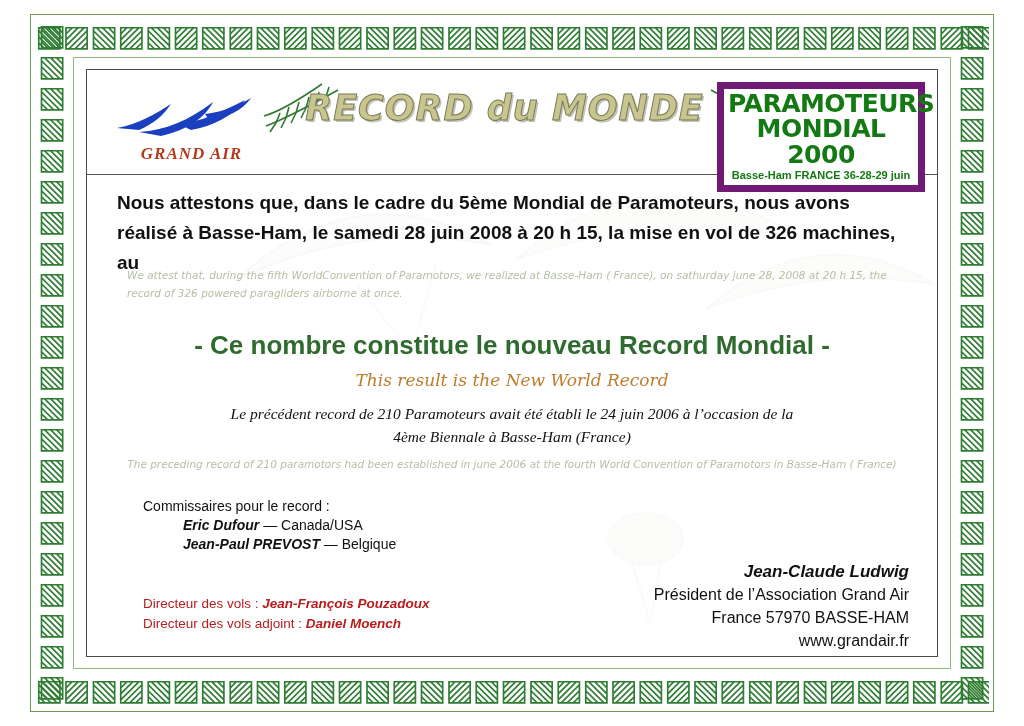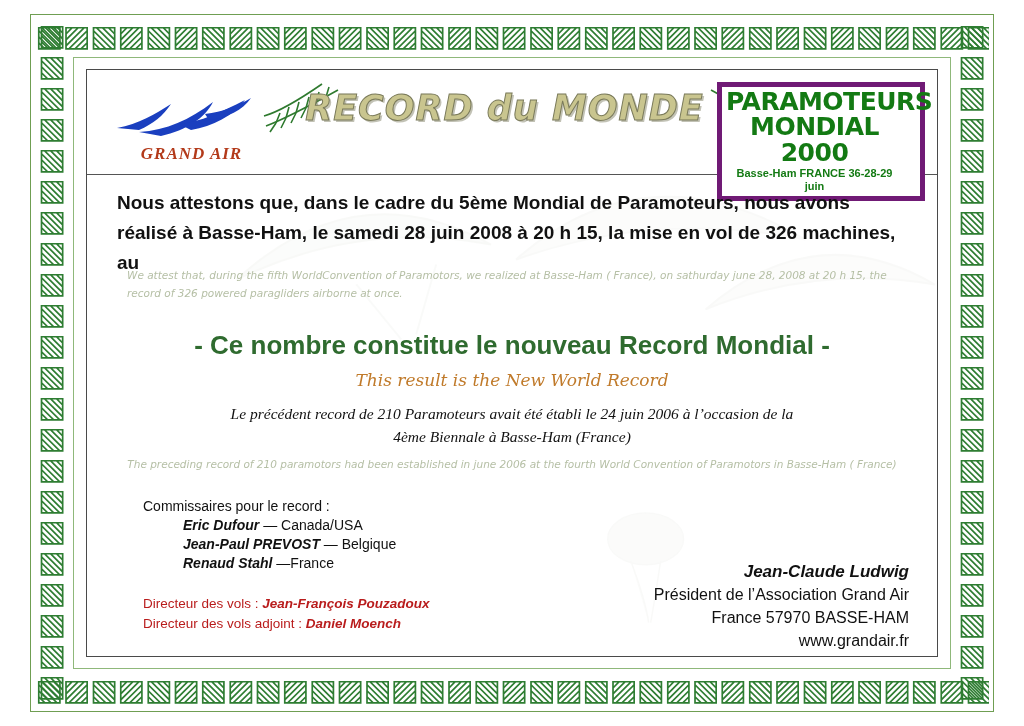--- a/index.html
+++ b/index.html
@@ -123,23 +123,23 @@
     position: absolute;
     top: 6px;
   }
   .fern-left  { left: 175px; }
   .fern-right { left: 620px; }
 
   .badge {
     position: absolute;
     right: 12px; top: 12px;
     width: 208px;
-    border: 5px solid #701a75;
+    border: 7px solid #701a75;
     background: #ffffff;
-    padding: 2px 17px 3px 4px;
+    padding: 2px 4px 3px 4px;
     box-sizing: border-box;
     text-align: center;
   }
   .badge-line1 {
     font-family: "DejaVu Sans", sans-serif;
     font-weight: bold;
     font-size: 25px;
     line-height: 25px;
     color: #137a13;
     letter-spacing: -0.5px;
@@ -400,24 +400,20 @@
     <div class="officials">
       <div class="officials-title">Commissaires pour le record :</div>
       <div class="official-row">
         <span class="official-name">Eric Dufour</span>
         <span>— Canada/USA</span>
       </div>
       <div class="official-row">
         <span class="official-name">Jean-Paul PREVOST</span>
         <span>— Belgique</span>
       </div>
-      <div class="official-row">
-        <span class="official-name">Renaud Stahl</span>
-        <span>—France</span>
-      </div>
     </div>
 
     <div class="directors">
       <div>
         <span>Directeur  des vols : </span><b>Jean-François Pouzadoux</b>
       </div>
       <div>
         <span>Directeur des vols adjoint : </span><b>Daniel Moench</b>
       </div>
     </div>

